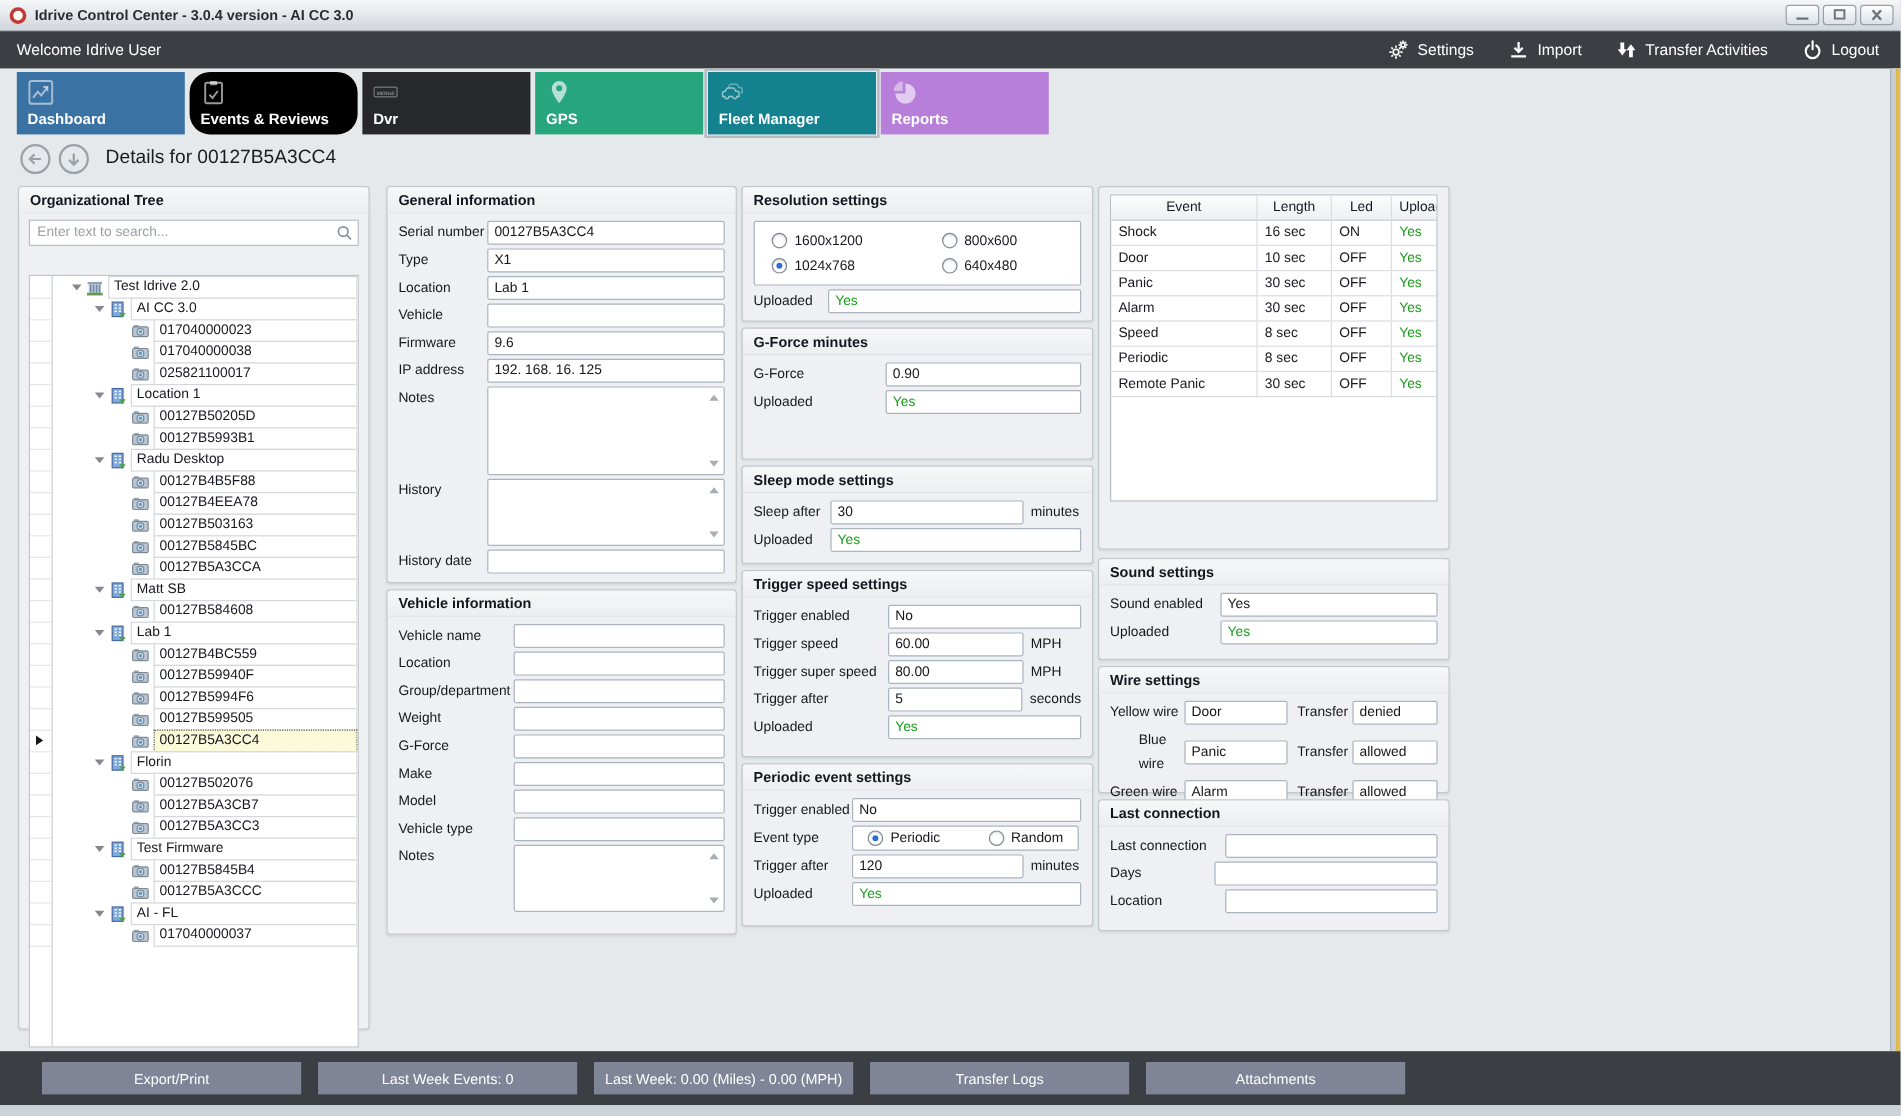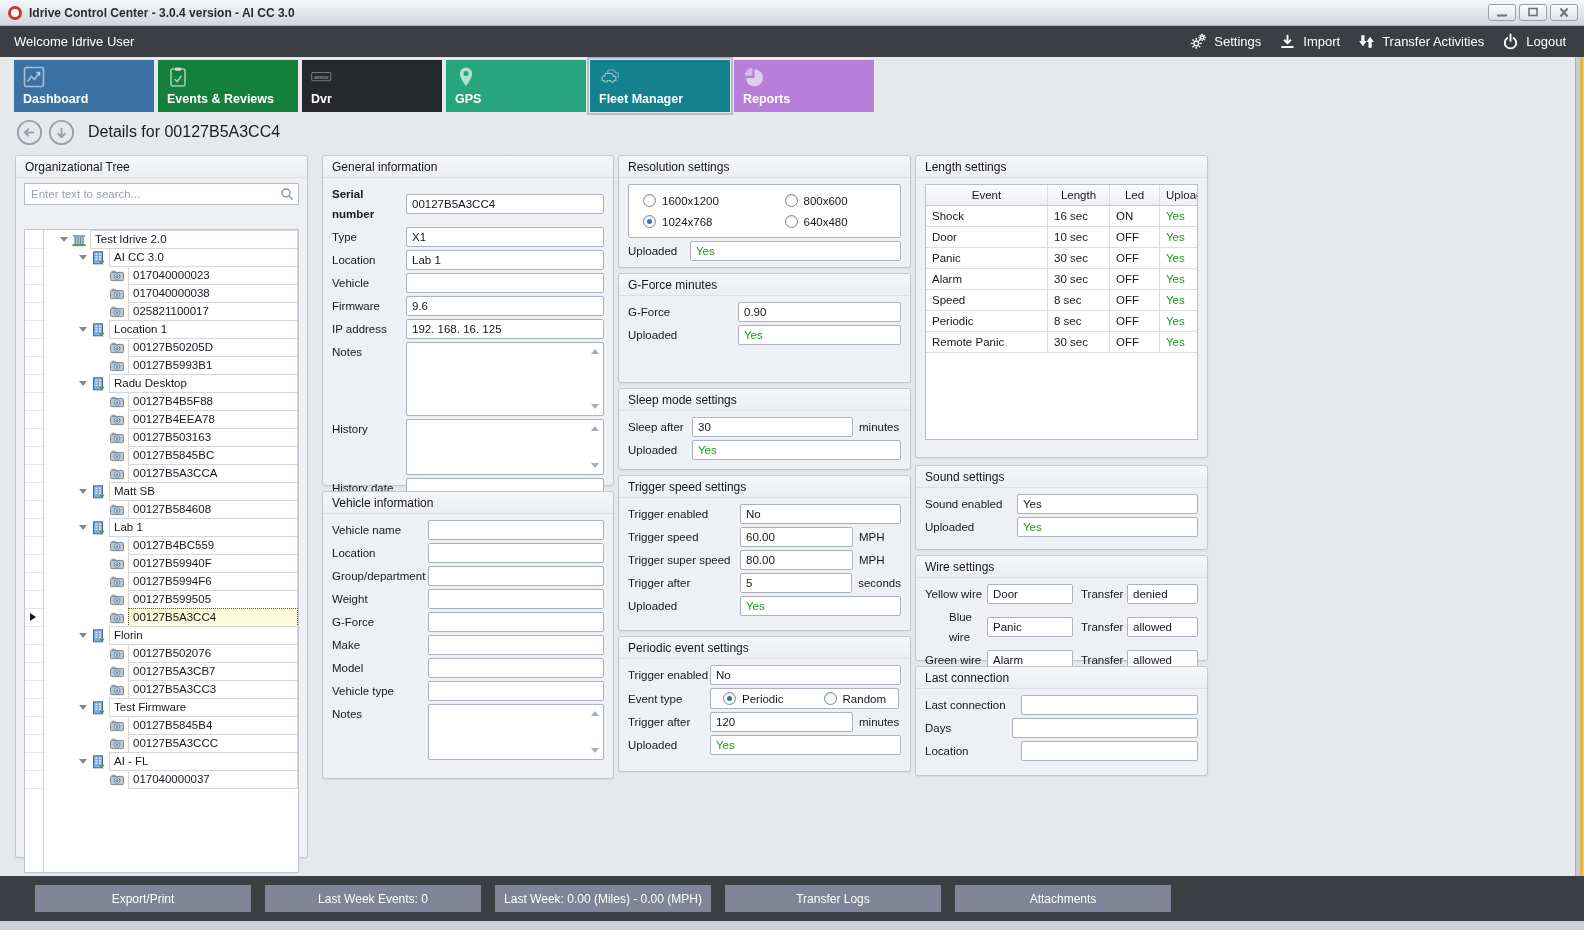--- a/index.html
+++ b/index.html
@@ -18,41 +18,41 @@
     margin:0 7px 0 8px;flex-shrink:0}
   .wtitle{font-size:12px;font-weight:bold;color:#2b2b33}
   .winctl{margin-left:auto;margin-right:6px;display:flex;gap:3px}
   .wbtn{width:28px;height:17px;border:1px solid #98a0a9;border-radius:3px;
     background:linear-gradient(#fcfdfe,#dde2e7);display:inline-flex;cursor:pointer}
 
   
   .topbar{position:absolute;left:0;right:0;top:26px;height:31px;background:#3b3e42;
     display:flex;align-items:center;color:#fff}
   .welcome{margin-left:14px;font-size:13px}
-  .tacts{margin-left:auto;display:flex;align-items:center;gap:18px;margin-right:18px}
+  .tacts{margin-left:auto;display:flex;align-items:center;gap:29px;margin-right:18px}
   .tact{display:flex;align-items:center;gap:7px;font-size:13px;cursor:pointer}
   .tact .ic{width:17px;height:17px}
 
   
   .tabstrip{position:absolute;left:14px;top:60px;display:flex;gap:4px}
   .tab{width:140px;height:52px;position:relative;cursor:pointer}
   .tab.sel{outline:2px solid #b6bbc2;outline-offset:1px}
   .tab .ic{position:absolute;left:9px;top:6px;width:22px;height:22px}
   .tablbl{position:absolute;left:9px;bottom:6px;color:#fff;font-weight:bold;font-size:12.5px;white-space:nowrap}
 
   
   .dethdr{position:absolute;left:16px;top:116px;height:32px;display:flex;align-items:center;gap:5px}
   .navbtn{width:27px;height:27px;background:transparent;border:none;padding:0;cursor:pointer}
   .navbtn .ic{width:27px;height:27px}
   .dettitle{font-size:16px;color:#1b1b22;margin-left:8px}
 
   
   .panel{position:absolute;background:#eef0f3;border:1px solid #c3c8cf;border-radius:3px;
     box-shadow:0 1px 2px rgba(0,0,0,.07)}
-  .ptitle{height:22px;line-height:22px;padding:0 9px;font-weight:normal;font-size:12px;color:#15151d;
+  .ptitle{height:22px;line-height:22px;padding:0 9px;font-weight:bold;font-size:12px;color:#15151d;
     background:linear-gradient(#f6f7f9,#eceef1);border-bottom:1px solid #dcdfe4;border-radius:3px 3px 0 0}
   .pbody{padding:6px 9px 4px}
 
   
   .frow{display:flex;align-items:center;margin-bottom:3px;min-height:20px}
   .frow.ta{align-items:flex-start}
   .flabel{font-size:11.5px;color:#17171f;flex-shrink:0;width:74px;line-height:20px}
   .flabel.l2{width:54px;padding-left:8px}
   .tbox{flex:1;height:20px;line-height:18px;background:#fff;border:1px solid #abb3bf;border-radius:2px;
     padding:0 5px;font-size:11.5px;color:#15151d;overflow:hidden;white-space:nowrap;min-width:0}
@@ -198,21 +198,21 @@
           <svg viewBox="0 0 22 22">
             <g stroke="rgba(255,255,255,.55)" stroke-width="1.6" fill="none">
               <rect x="1.5" y="1.5" width="19" height="19" rx="2"></rect>
               <path d="M4.5 15.5 8.5 10.5 11.5 13.5 16.5 6.5"></path>
               <path d="M13 6.5h3.5V10"></path>
             </g>
           </svg>
         </span>
         <span class="tablbl">Dashboard</span>
       </div>
-      <div class="tab" style="background: #15803d;">
+      <div class="tab" style="background: #000000; border-radius: 17px;">
         <span class="ic tabic">
           <svg viewBox="0 0 22 22">
             <g stroke="rgba(255,255,255,.6)" stroke-width="1.6" fill="none">
               <rect x="4" y="3" width="14" height="17" rx="1.5"></rect>
               <path d="M7.5 13l2.6 2.6 4.4-5.8"></path>
             </g>
             <rect x="8" y="1.5" width="6" height="3.5" rx="1" fill="rgba(255,255,255,.6)"></rect>
           </svg>
         </span>
         <span class="tablbl">Events &amp; Reviews</span>
@@ -716,21 +716,21 @@
           </span>
           <div class="tlabel">017040000037</div>
         </div>
       </div>
   </section>
 
   <section class="panel" style="left:322px;top:155px;width:292px;height:331px">
     <div class="ptitle">General information</div>
     <div class="pbody">
         <div class="frow">
-          <label class="flabel" style="width: 74px; font-weight: bold;">Serial number</label>
+          <label class="flabel" style="width: 74px;">Serial number</label>
           <div class="tbox">00127B5A3CC4</div>
         </div>
         <div class="frow">
           <label class="flabel" style="width: 74px;">Type</label>
           <div class="tbox">X1</div>
         </div>
         <div class="frow">
           <label class="flabel" style="width: 74px;">Location</label>
           <div class="tbox">Lab 1</div>
         </div>
@@ -927,21 +927,20 @@
           <span class="suffix">minutes</span>
         </div>
         <div class="frow">
           <label class="flabel" style="width: 82px;">Uploaded</label>
           <div class="tbox green">Yes</div>
         </div>
       </div>
   </section>
 
   <section class="panel" style="left:915px;top:155px;width:293px;height:303px">
-    <div class="ptitle">Length settings</div>
     <div class="pbody">
       <div class="ltable">
           <div class="ltr head">
             <span class="ltc">Event</span>
             <span class="ltc">Length</span>
             <span class="ltc">Led</span>
             <span class="ltc">Uploaded</span>
           </div>
           <div class="ltr">
             <span class="ltc">Shock</span>

